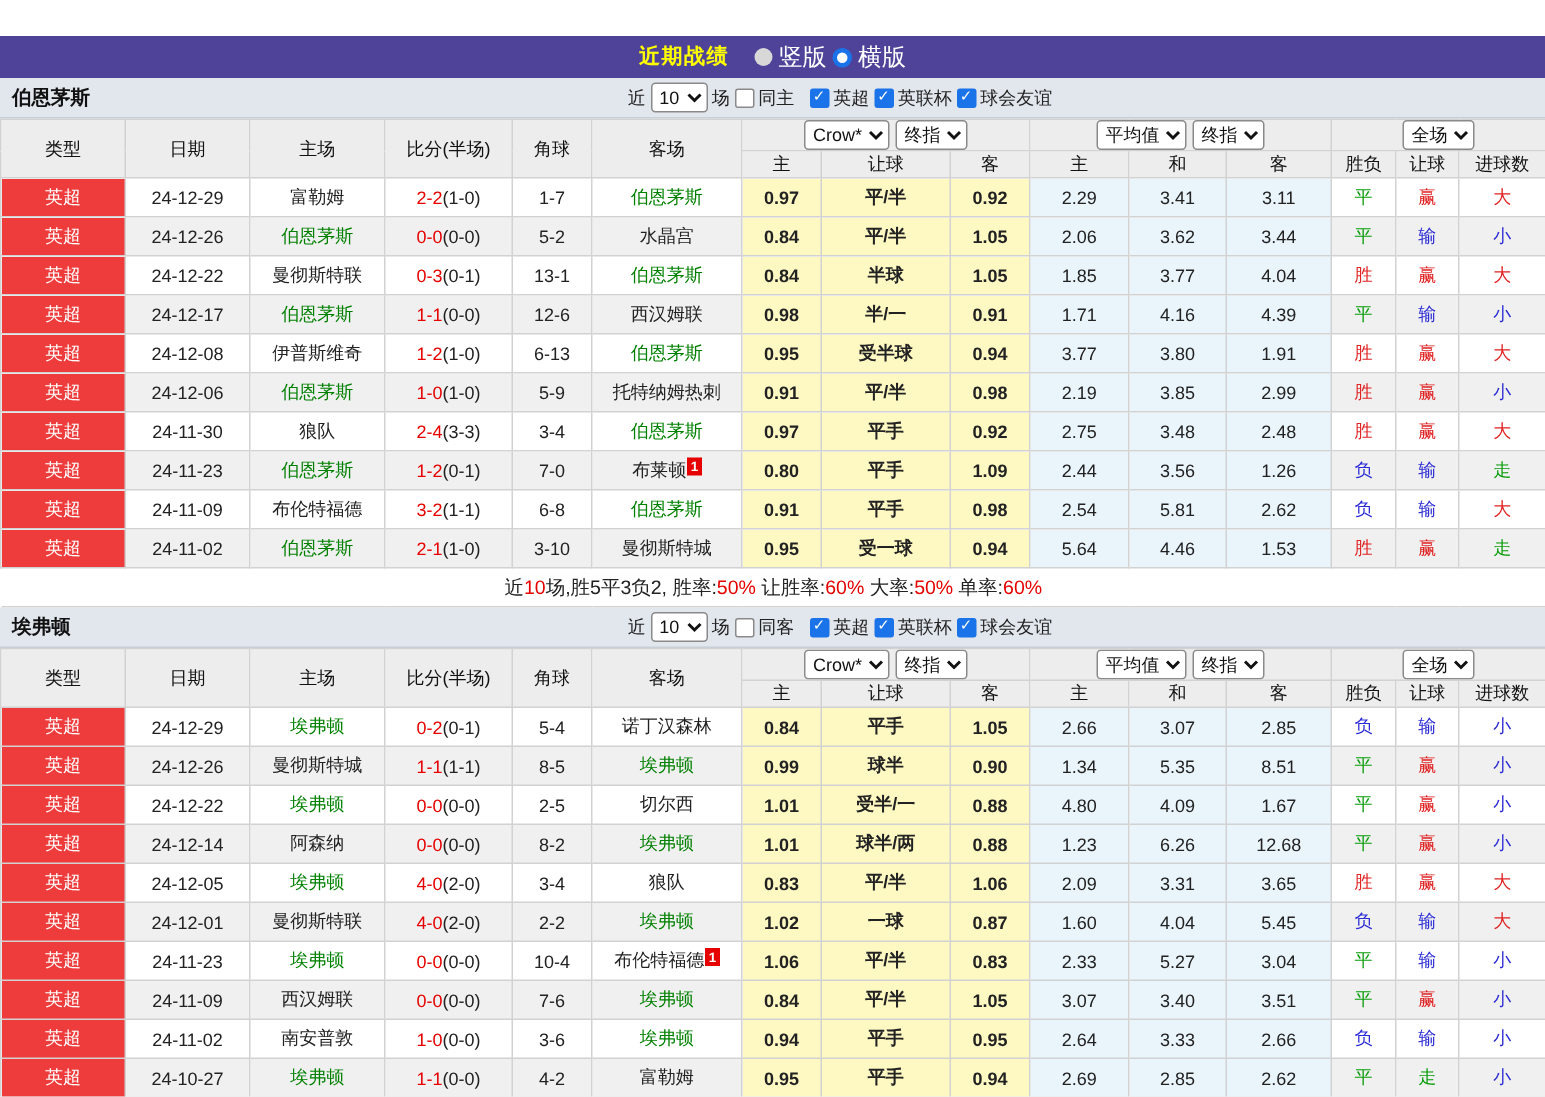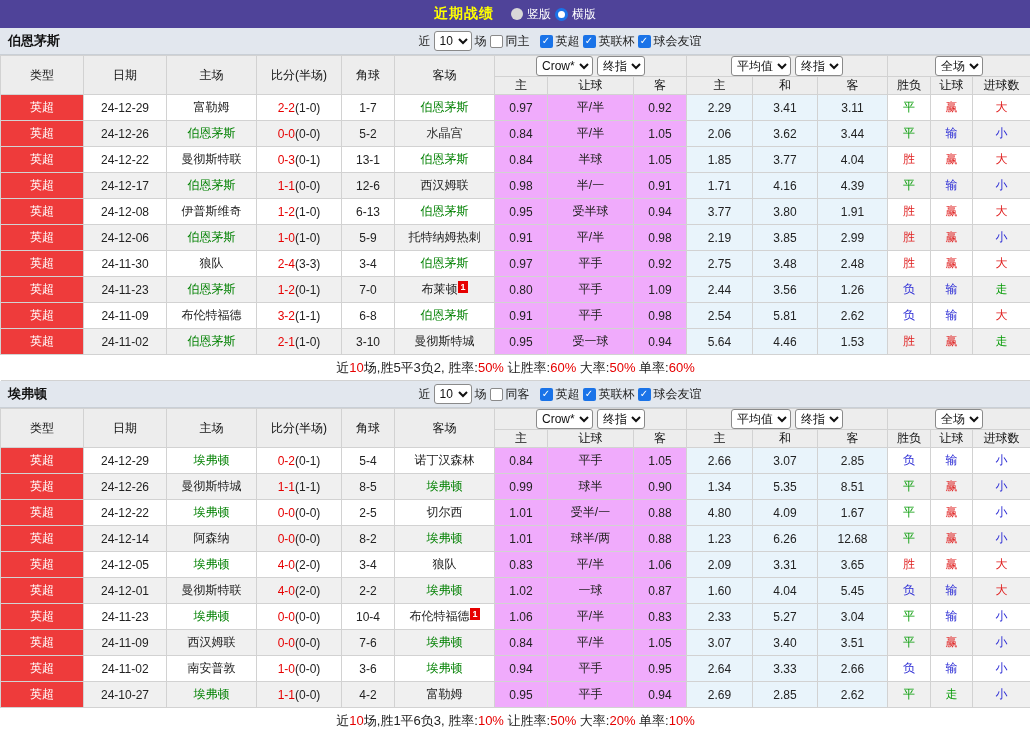--- a/index.html
+++ b/index.html
@@ -2,23 +2,23 @@
 <html><head>
 <meta charset="utf-8">
 <style>
   html,body{margin:0;padding:0;}
   body{
     width:1030px;height:731px;background:#fff;
     font-family:"Liberation Sans","DejaVu Sans",sans-serif;
     font-size:12px;color:#222;overflow:hidden;
   }
   
-  .topbar{height:28px;background:#4f4399;display:flex;align-items:center;justify-content:center;gap:7px;}
+  .topbar{height:28px;background:#4f4399;display:flex;align-items:center;justify-content:center;gap:7px;margin-top:24px;}
   .topbar .title{color:#ffff00;font-weight:bold;font-size:14px;margin-right:10px;letter-spacing:1px;}
-  .radio-wrap{display:flex;align-items:center;gap:4px;color:#fff;font-size:12px;}
+  .radio-wrap{display:flex;align-items:center;gap:4px;color:#fff;font-size:16px;}
   .radio{display:inline-block;border-radius:50%;box-sizing:content-box;}
   .radio-plain{width:12px;height:12px;background:#d8d8d8;}
   .radio-ring{width:7px;height:7px;background:#fff;border:3px solid #1a73e8;}
   
   .section-bar{height:26px;border-bottom:1px solid #c9cfd6;position:relative;display:flex;align-items:center;background:#e2e7ee;}
   .team-title{position:absolute;left:8px;font-weight:bold;font-size:13px;color:#111;}
   .controls{display:flex;align-items:center;gap:3px;font-size:12px;margin:0 auto;position:relative;left:45px;color:#222;}
   .controls .gap{width:4px;}
   .cb{width:13px;height:13px;border-radius:2px;display:inline-flex;align-items:center;justify-content:center;box-sizing:border-box;flex:0 0 auto;}
   .cb-checked{background:#1a73e8;color:#fff;font-size:10px;font-weight:bold;line-height:1;}
@@ -29,21 +29,21 @@
   }
   
   table{border-collapse:collapse;table-layout:fixed;width:1030px;}
   th,td{border:1px solid #d2d2d2;text-align:center;overflow:hidden;white-space:nowrap;padding:0;}
   thead th{background:#ededed;font-weight:normal;font-size:12px;color:#111;}
   thead tr.h1 th{height:20px;}
   thead tr.h2 th{height:15px;}
   thead .group-cell select{margin:0 2px;}
   tbody td{height:25px;font-size:12px;color:#222;}
   tbody tr:nth-child(even) td.alt{background:#f0f0f0;}
-  td.crow{background:#f0abfc;}
+  td.crow{background:#fef9c3;font-weight:bold;}
   td.avg{background:#e9f4fb;}
   td.type-cell{background:#ee3b3b;color:#fff;}
   .team{color:#008000;}
   .score-red{color:#e60000;}
   .badge{display:inline-block;background:#e60000;color:#fff;font-size:9px;line-height:12px;padding:0 2px;vertical-align:top;font-weight:bold;margin-left:1px;}
   .red{color:#e02222;}
   .blue{color:#2b2bd5;}
   .green{color:#0a9d0a;}
   tfoot td.summary{height:25px;font-size:13px;background:#fff;border-left:none;border-right:none;}
   .seg-r{color:#e60000;}

